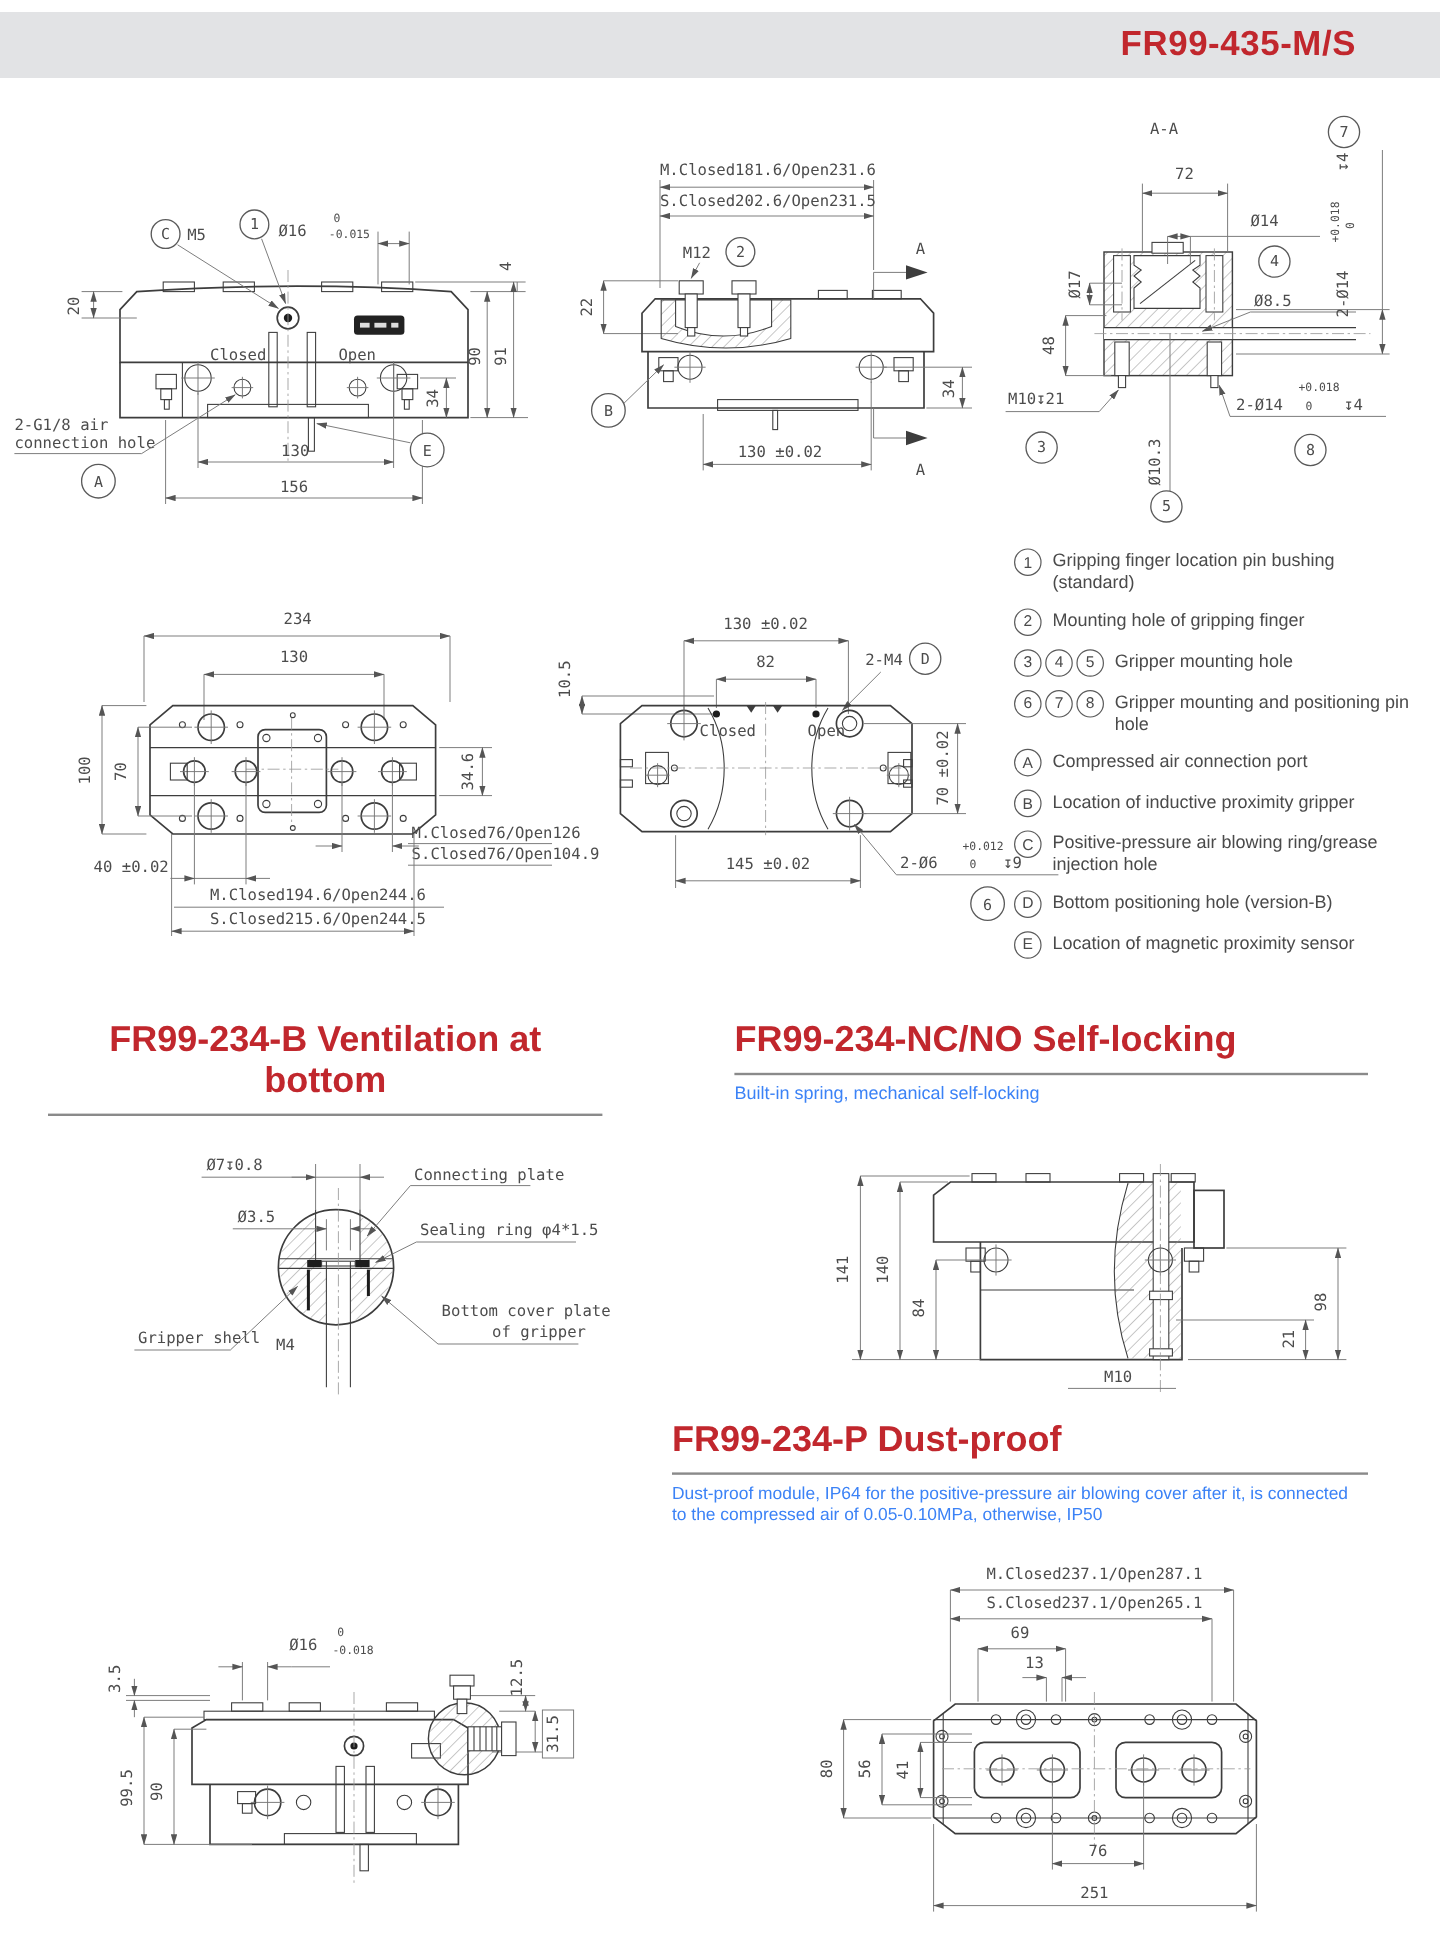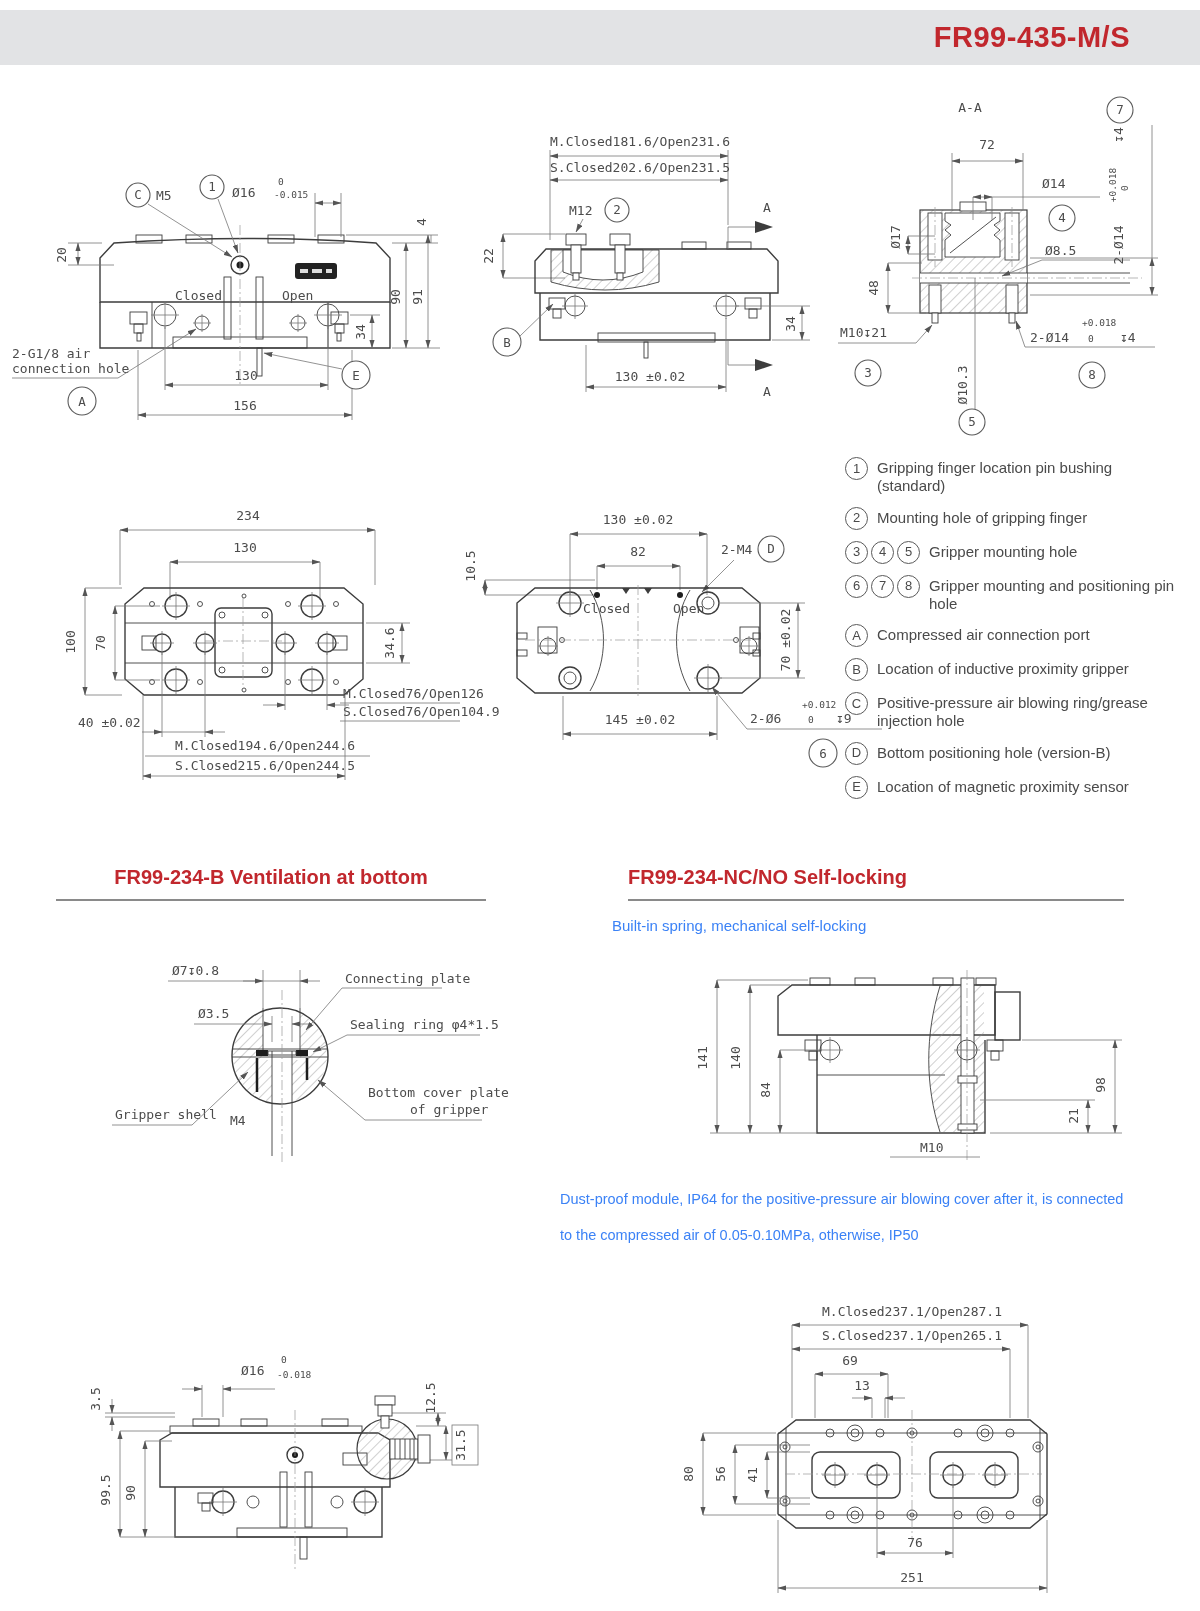--- a/index.html
+++ b/index.html
@@ -17,21 +17,21 @@
 .ol2{stroke:#3d3d3d;stroke-width:.9;fill:none}
 .olw{stroke:#3d3d3d;stroke-width:.9;fill:#fff}
 .dim{stroke:#777;stroke-width:.8;fill:none}
 .cl{stroke:#999;stroke-width:.7;stroke-dasharray:10 3 2 3;fill:none}
 .badge{stroke:#5a5a5a;stroke-width:1.1;fill:#fff}
 .btxt{text-anchor:middle;font-size:12.5px}
 .hf{fill:url(#hatch);stroke:#3d3d3d;stroke-width:1.2}
 .hf2{fill:url(#hatch)}
 .blk{fill:#1d1d1d}
 .sec{position:absolute}
-.sec .h{margin:16px;color:#c1272d;font-weight:bold;font-size:20px;padding-bottom:10px;border-bottom:2px solid #8a8a8a}
+.sec .h{margin:0;color:#c1272d;font-weight:bold;font-size:30px;padding-bottom:10px;border-bottom:2px solid #8a8a8a}
 .sec .sub{margin:7px 0 0 0;color:#3b82f6;font-size:15px}
 .sec.right .h,.sec.right .sub{text-align:left}
 .sec.center .h{text-align:center}
 .legend{position:absolute;left:845px;top:457px;width:330px;display:flex;flex-direction:column;gap:11px}
 .lrow{display:flex;align-items:flex-start;color:#4a4a4a;font-size:15px;line-height:1.22}
 .lbadges{display:flex;gap:3px;margin-right:9px;flex-shrink:0}
 .lbadge{width:23px;height:23px;border:1.4px solid #5a5a5a;border-radius:50%;display:flex;align-items:center;justify-content:center;font-size:13px;color:#4a4a4a}
 .ltext{padding-top:2px}
 </style>
 </head>
@@ -649,22 +649,23 @@
     <text class="mid" transform="rotate(-90 455 155)" x="455" y="155">98</text>
     <line class="dim" x1="330" y1="170" x2="445" y2="170"></line>
     <line class="dim" x1="438" y1="170" x2="438" y2="203" marker-start="url(#ae)" marker-end="url(#ae)"></line>
     <text class="mid" transform="rotate(-90 428 186)" x="428" y="186">21</text>
     <text x="270" y="222">M10</text>
     <line class="dim" x1="240" y1="227" x2="330" y2="227"></line>
   </g>
 </svg>
 
 <div class="sec right" style="left:560px;top:1183px;width:580px">
+  <h2 class="h">FR99-234-P Dust-proof</h2>
   <p class="sub" style="font-size:14.5px;margin-top:8px">Dust-proof module, IP64 for the positive-pressure air blowing cover after it, is connected</p>
-  <p class="sub" style="font-size:14.5px;margin-top:20px">to the compressed air of 0.05-0.10MPa, otherwise, IP50</p>
+  <p class="sub" style="font-size:14.5px;margin-top:2px">to the compressed air of 0.05-0.10MPa, otherwise, IP50</p>
 </div>
 
 <svg class="abs" style="left:60px;top:1325px" width="425" height="286">
   <g>
     <text x="181" y="50">Ø16</text>
     <text class="sm" x="221" y="38">0</text>
     <text class="sm" x="217" y="53">-0.018</text>
     <line class="dim" x1="142" y1="60" x2="142" y2="92"></line>
         <line class="dim" x1="163" y1="60" x2="163" y2="92"></line>
     <line class="dim" x1="122" y1="64" x2="142" y2="64" marker-end="url(#ae)"></line>

